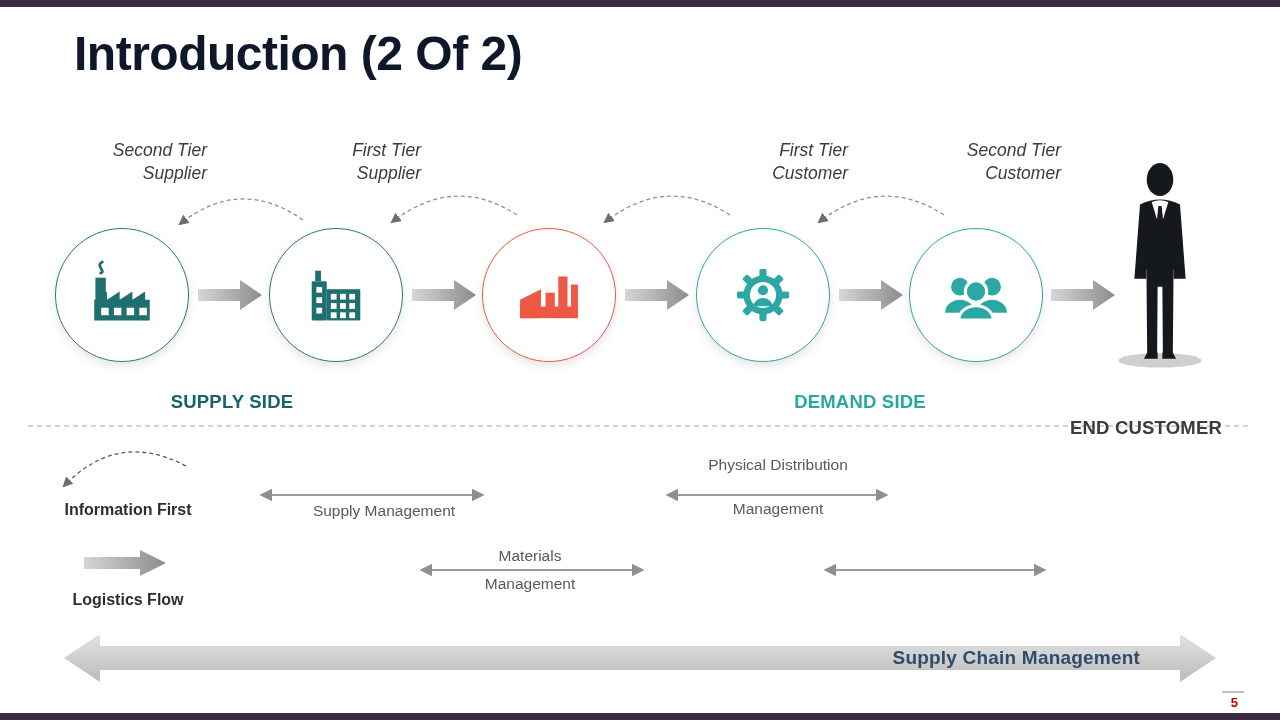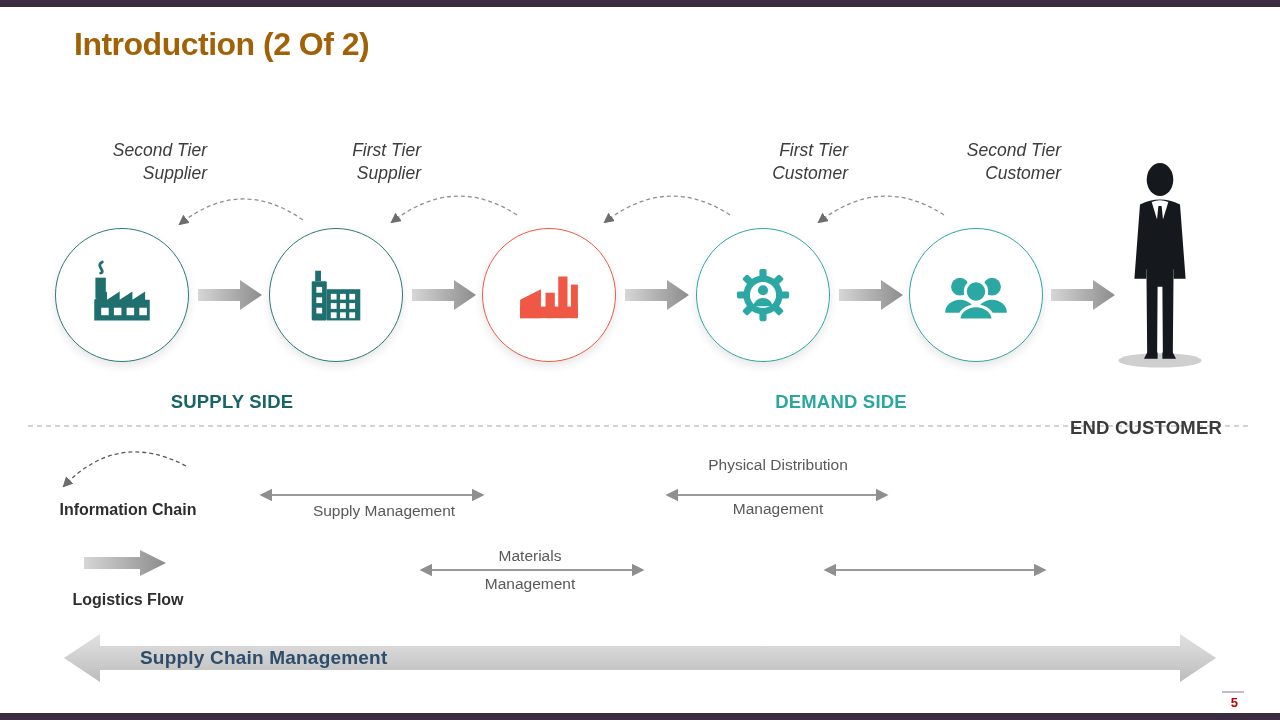--- a/index.html
+++ b/index.html
@@ -4,48 +4,48 @@
 <style>
   * { margin:0; padding:0; box-sizing:border-box; }
   html,body { width:1280px; height:720px; }
   body { font-family:"Liberation Sans", sans-serif; background:#ffffff; }
   .slide { position:relative; width:1280px; height:720px; overflow:hidden; background:#ffffff; }
 
   .bar { position:absolute; left:0; width:100%; height:7px; background:#3a2b42; }
   .bar.top { top:0; }
   .bar.bottom { bottom:0; }
 
-  .title { position:absolute; left:74px; top:26px; font-size:32px; font-weight:bold; color:#a16207; letter-spacing:-0.5px; }
+  .title { position:absolute; left:74px; top:26px; font-size:48px; font-weight:bold; color:#0f172a; letter-spacing:-0.5px; }
 
   #overlay { position:absolute; left:0; top:0; pointer-events:none; }
 
   .node-label { position:absolute; top:139px; width:170px; text-align:right; font-style:italic;
                 font-size:17.5px; line-height:1.3; color:#3c3c3c; white-space:pre-line; }
 
   .circle { position:absolute; top:228px; width:134px; height:134px; background:#fff; border-radius:50%;
             display:flex; align-items:center; justify-content:center;
             box-shadow:0 4px 10px rgba(0,0,0,0.10); }
   .c-teal-dark { border:1.5px solid #2a7a78; }
   .c-red       { border:1.5px solid #ee5845; }
   .c-teal      { border:1.5px solid #2ca8a4; }
 
   .group-label { position:absolute; top:391px; width:210px; text-align:center; font-weight:bold;
                  font-size:18.5px; letter-spacing:0.2px; }
   .g-supply { left:127px; color:#19646a; }
-  .g-demand { left:736px; color:#2aa79f; }
+  .g-demand { left:755px; color:#2aa79f; }
   .g-end    { left:1041px; color:#3b3b3b;margin-top:26px; }
 
   .legend-label { position:absolute; width:170px; text-align:center; font-weight:bold;
                   font-size:16px; color:#2e2e2e; }
   .l-info { left:43px; top:501px; }
   .l-phys { left:43px; top:591px; }
 
   .span-label { position:absolute; width:220px; text-align:center; font-size:15.5px; color:#595959; }
 
-  .banner-text { position:absolute; left:140px; width:1000px; top:647px; text-align:left;
+  .banner-text { position:absolute; left:140px; width:1000px; top:647px; text-align:right;
                  font-size:19px; font-weight:bold; color:#2e4d6b; letter-spacing:0.2px; }
 
   .page-num { position:absolute; right:42px; bottom:10px; font-size:13px; font-weight:bold; color:#c00000; }
 
   .man { position:absolute; left:1112px; top:162px; }
 </style>
 </head>
 <body>
 
 <div class="slide">
@@ -205,21 +205,21 @@
       </g>
       <path d="M24.8 25 L30 42 L35.2 25 Q30 22.8 24.8 25 Z" fill="#fff"></path>
       <path d="M29 27.5 h2 l1.3 12.5 -2.3 4.5 -2.3 -4.5 Z" fill="#15181c"></path>
     </svg>
   </div>
 
   <div class="group-label g-supply">SUPPLY SIDE</div>
   <div class="group-label g-demand">DEMAND SIDE</div>
   <div class="group-label g-end">END CUSTOMER</div>
 
-  <div class="legend-label l-info">Information Chain</div>
+  <div class="legend-label l-info">Information First</div>
   <div class="legend-label l-phys">Logistics Flow</div>
 
   <div class="span-label" style="left:274px; top:502px">Supply Management</div>
 
   <div class="span-label" style="left:668px; top:456px">Physical Distribution</div>
   <div class="span-label" style="left:668px; top:500px">Management</div>
 
   <div class="span-label" style="left:420px; top:547px">Materials</div>
   <div class="span-label" style="left:420px; top:575px">Management</div>
 

